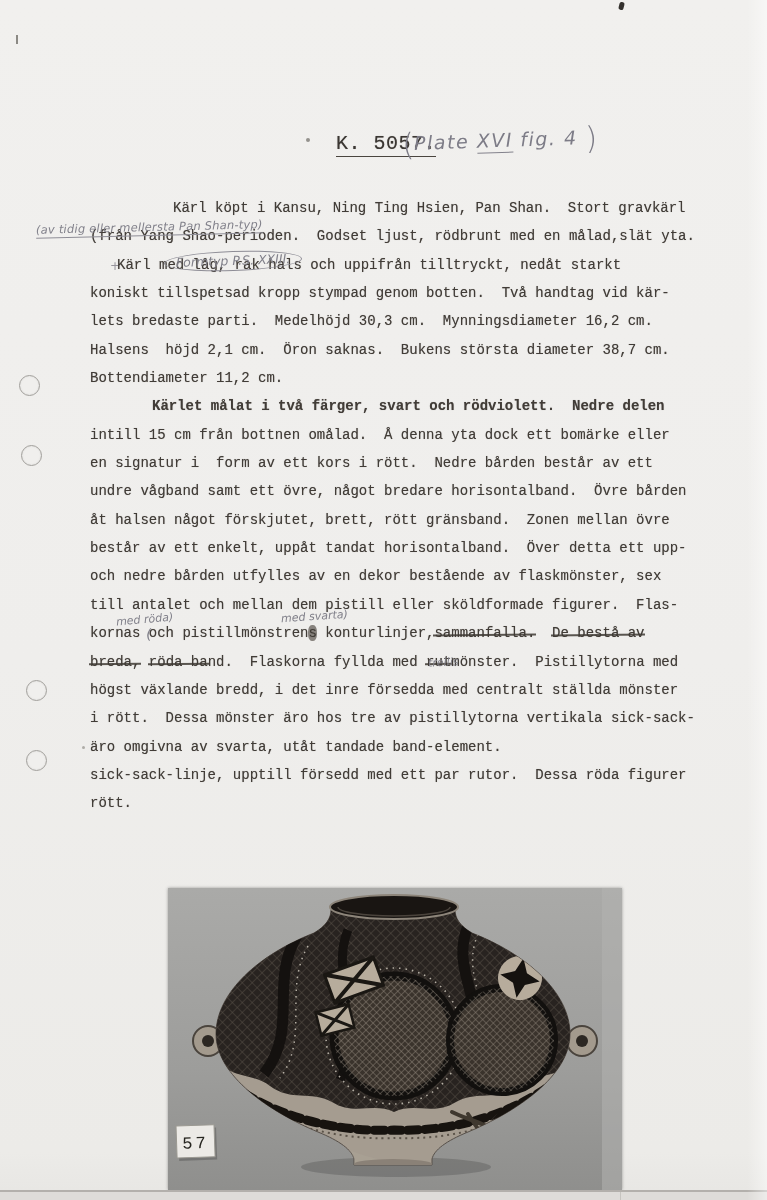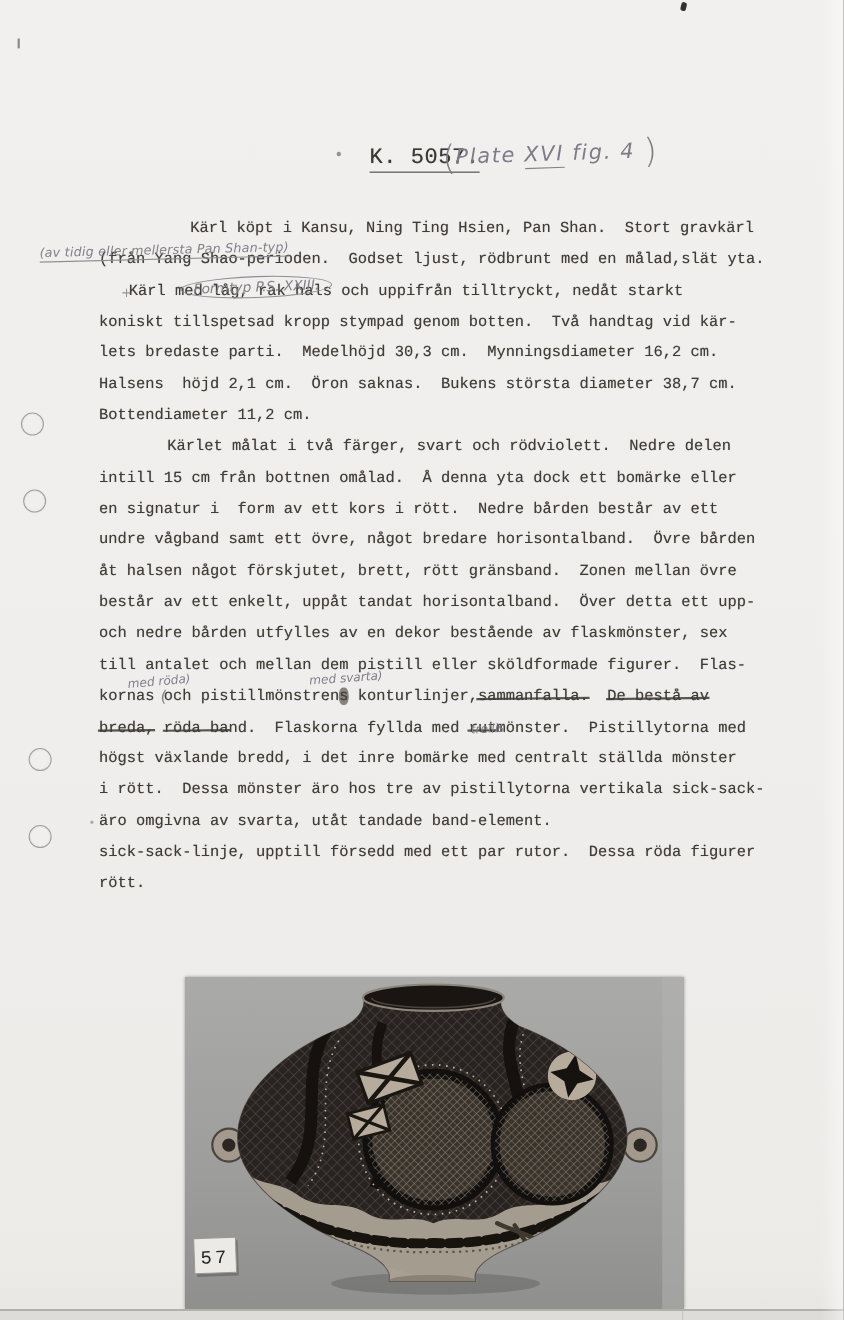--- a/index.html
+++ b/index.html
@@ -5,21 +5,21 @@
   html,body{margin:0;padding:0;background:#7e7e7c;}
   .page{position:relative;width:767px;height:1200px;overflow:hidden;
         background:linear-gradient(180deg,#f1f0ee 0%,#efeeec 55%,#ecebe8 96%,#e7e6e3 100%);
         font-family:"Liberation Mono","DejaVu Sans Mono",monospace;}
   
   .text-block{position:absolute;left:90px;top:194px;width:648px;}
   .tline{white-space:pre;color:#413c37;font-size:14px;line-height:28.35px;height:28.35px;
          text-shadow:0 0 0.7px rgba(62,57,52,0.5);}
   .ind-a{padding-left:83px;}
   .ind-b{padding-left:27px;}
-  .ind-c{padding-left:62px;}
+  .ind-c{padding-left:62px;font-weight:bold;}
   .ind-d{padding-left:60px;}
   .strike{position:relative;display:inline-block;}
   .strike::after{content:"";position:absolute;left:-1px;right:-1px;top:54%;height:2px;
                  background:rgba(62,57,52,0.85);transform:rotate(-0.6deg);}
   .blot{background:rgba(66,60,54,0.6);border-radius:45%;}
   .k-header{position:absolute;left:336px;top:132px;font-size:20px;letter-spacing:0.5px;color:#3b3733;
             border-bottom:1.6px solid #4a453f;padding-bottom:1px;
             text-shadow:0 0 0.7px rgba(62,57,52,0.55);}
   
   .hw{position:absolute;font-family:"DejaVu Sans",sans-serif;font-style:italic;color:#81808a;white-space:nowrap;}
@@ -91,21 +91,21 @@
     <div class="tline">undre vågband samt ett övre, något bredare horisontalband.  Övre bården</div>
     <div class="tline">åt halsen något förskjutet, brett, rött gränsband.  Zonen mellan övre</div>
     <div class="tline">består av ett enkelt, uppåt tandat horisontalband.  Över detta ett upp-</div>
     <div class="tline">och nedre bården utfylles av en dekor bestående av flaskmönster, sex</div>
     <div class="tline">till antalet och mellan dem pistill eller sköldformade figurer.  Flas-</div>
 
     <div class="tline"><span>kornas och pistillmönstren</span><span class="blot">s</span><span> konturlinjer,</span><span class="strike">sammanfalla.</span><span>  </span><span class="strike">De bestå av</span></div>
 
     <div class="tline"><span class="strike">breda,</span><span> </span><span class="strike">röda ba</span><span>nd.  Flaskorna fyllda med </span><span class="strike">rut</span><span>mönster.  Pistillytorna med</span></div>
 
-    <div class="tline">högst växlande bredd, i det inre bomärke med centralt ställda mönster</div>
+    <div class="tline">högst växlande bredd, i det inre försedda med centralt ställda mönster</div>
     <div class="tline">i rött.  Dessa mönster äro hos tre av pistillytorna vertikala sick-sack-</div>
     <div class="tline">äro omgivna av svarta, utåt tandade band-element.</div>
     <div class="tline">sick-sack-linje, upptill försedd med ett par rutor.  Dessa röda figurer</div>
 
     <div class="tline">rött.</div>
   </div>
 
   <div class="hw hw-type-note">(av tidig eller mellersta Pan Shan-typ)</div>
   <div class="hw hw-formtyp">Formtyp P.S. XXIII.</div>
   <div class="hw hw-med-roda">med röda)</div>

